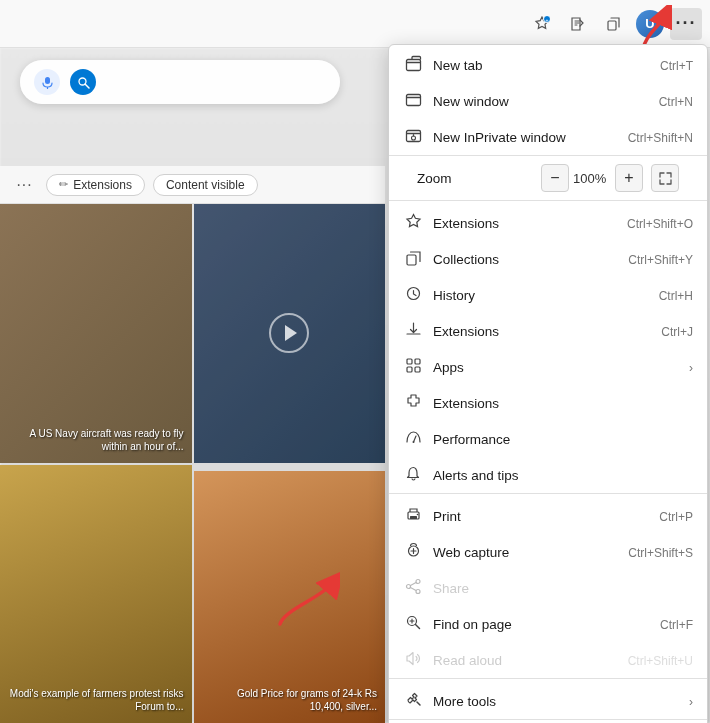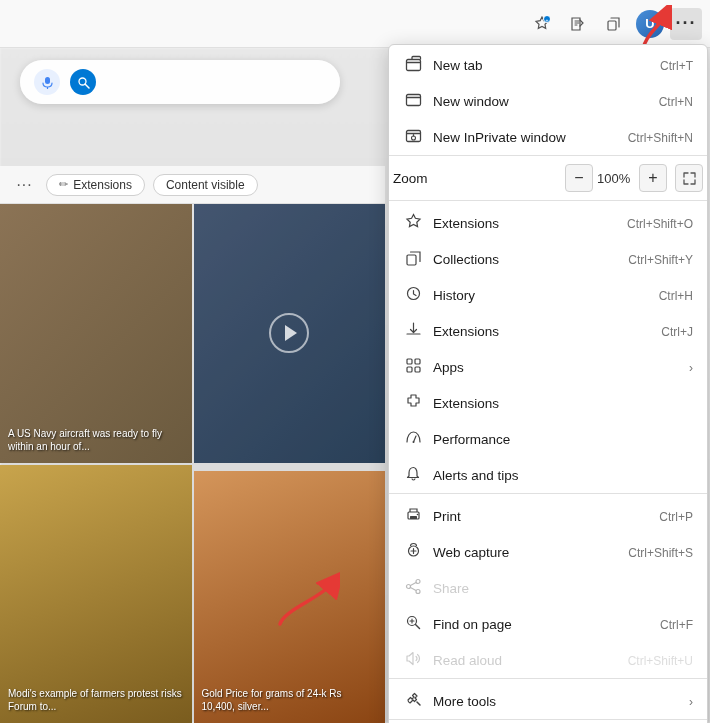--- a/index.html
+++ b/index.html
@@ -130,20 +130,21 @@
       position: absolute;
       top: 156px;
       left: 0;
       width: 385px;
       height: 519px;
       display: grid;
       grid-template-columns: 1fr 1fr;
       grid-template-rows: 1fr 1fr;
       gap: 2px;
       overflow: hidden;
+      text-align: right;
     }
 
     .news-card {
       background: #ccc;
       position: relative;
       overflow: hidden;
     }
 
     .news-card:nth-child(1) {
       background: linear-gradient(135deg, #8B7355, #6B5A3E);
@@ -248,21 +249,21 @@
     .menu-divider {
       height: 1px;
       background: #e0e0e0;
       margin: 2px 0;
     }
 
     
     .zoom-row {
       display: flex;
       align-items: center;
-      padding: 6px 4px;
+      padding: 6px 28px;
       min-height: 36px;
     }
 
     .zoom-label {
       font-size: 13.5px;
       color: #1a1a1a;
       flex: 1;
     }
 
     .zoom-controls {

